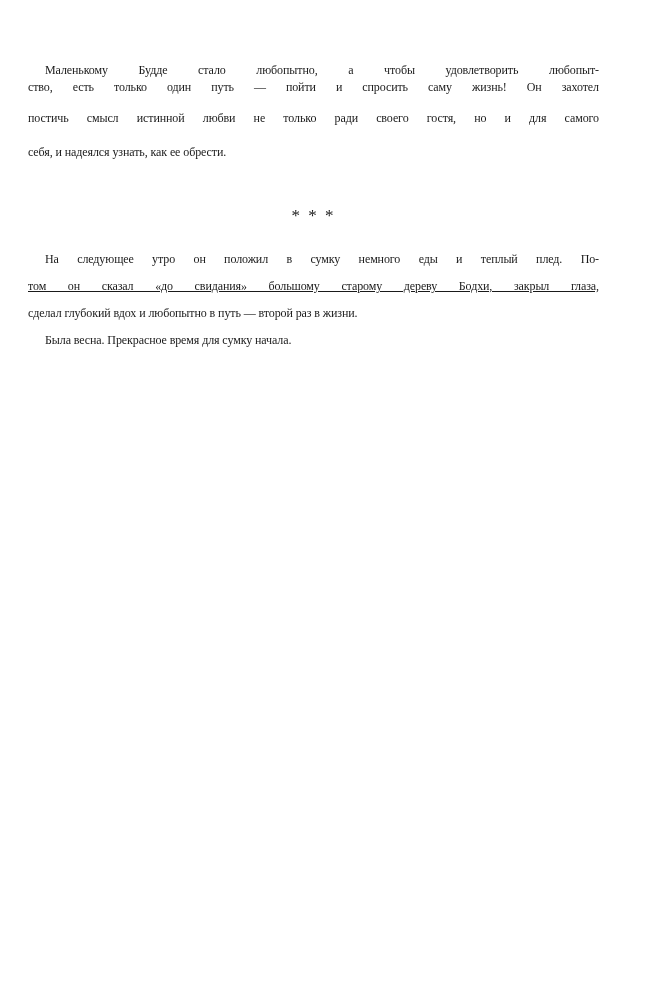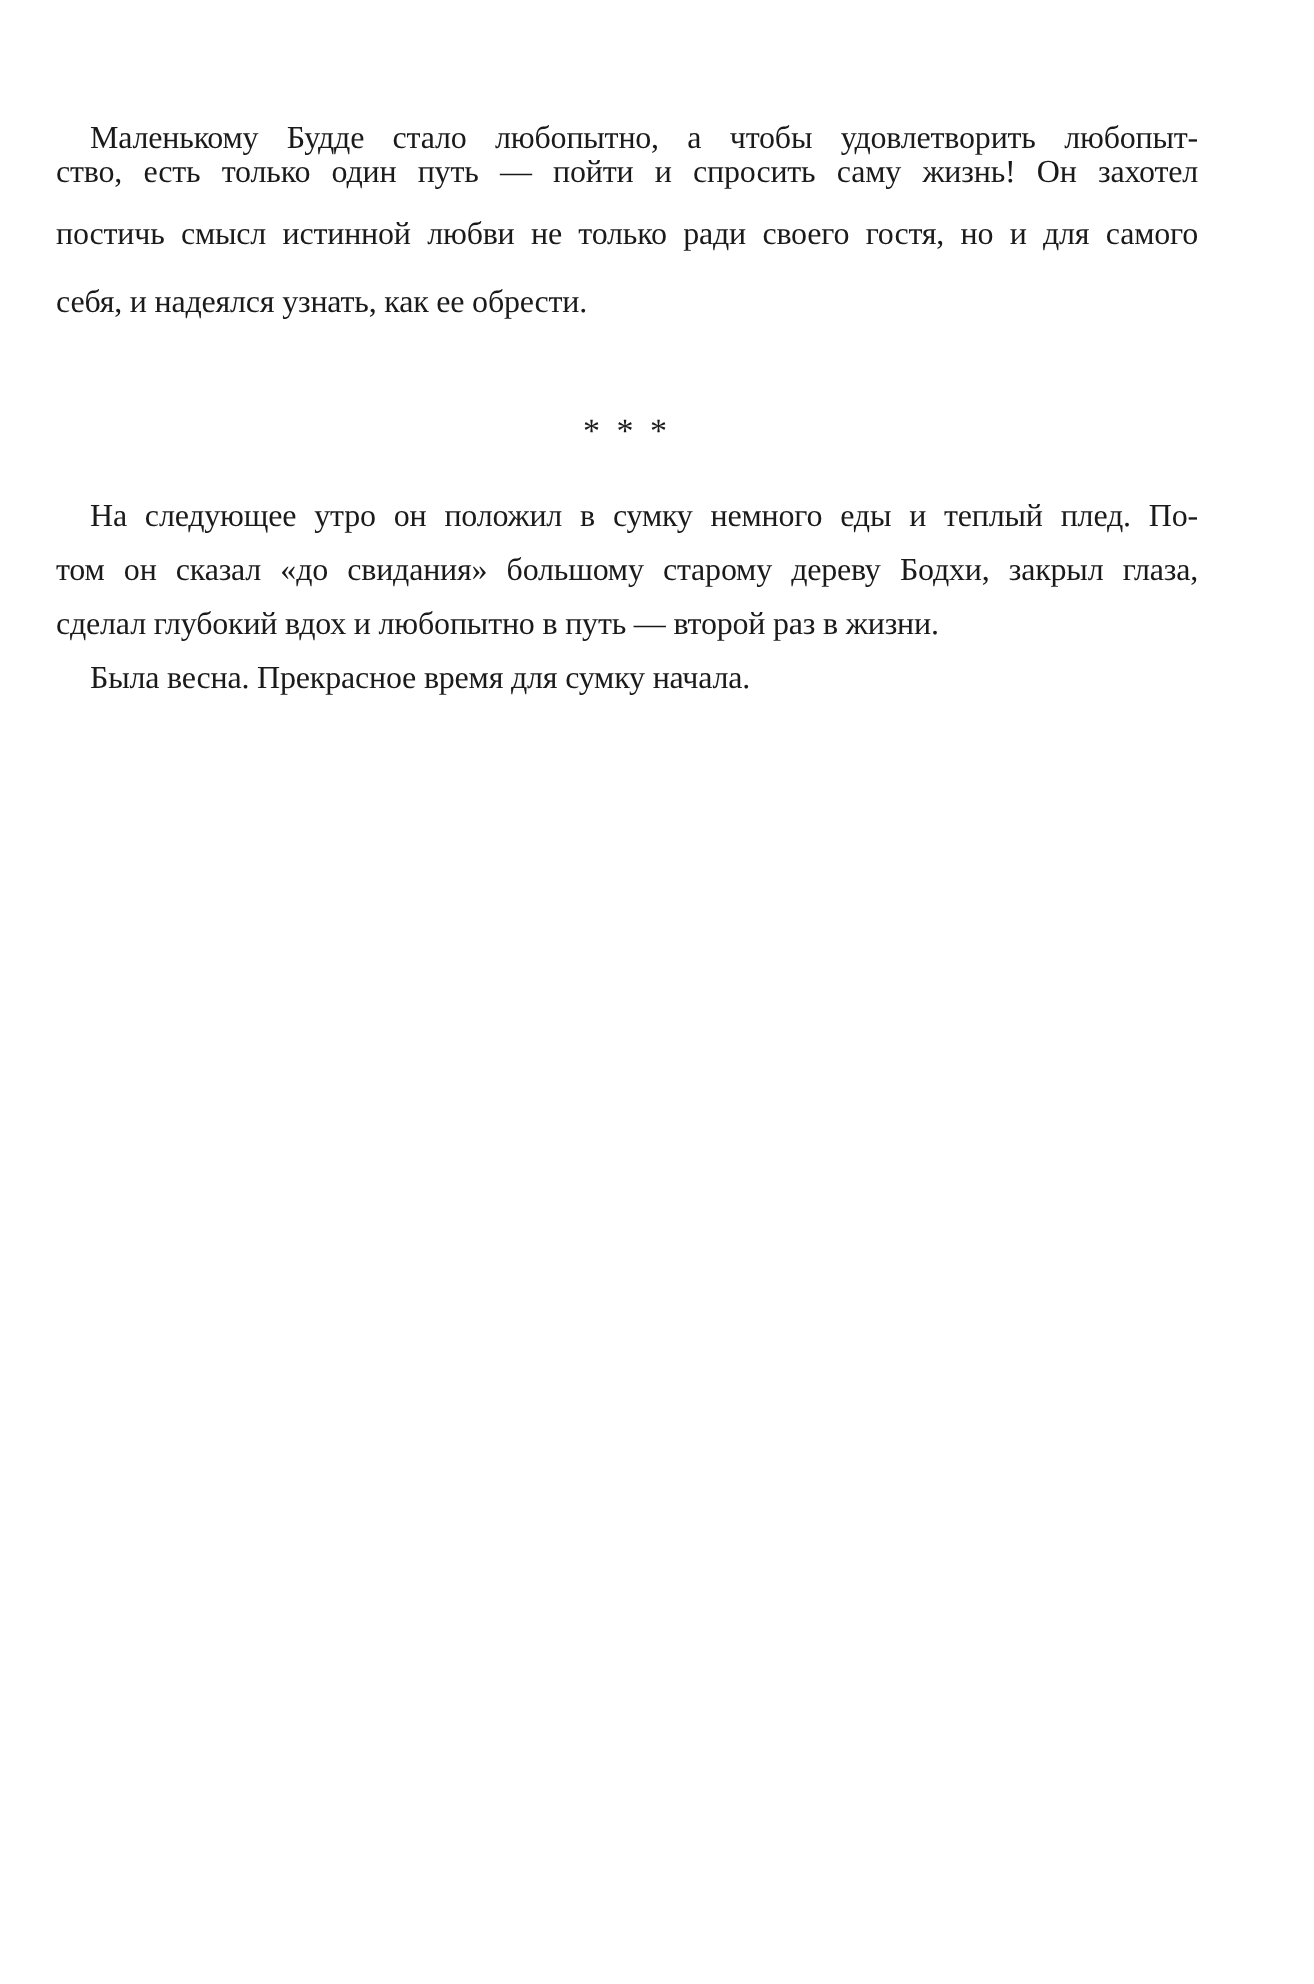--- a/index.html
+++ b/index.html
@@ -18,21 +18,21 @@
     .page {
       position: absolute;
       left: 28px;
       top: 0;
       width: 571px;
     }
     .line {
       position: absolute;
       left: 0;
       width: 571px;
-      font-size: 16px;
+      font-size: 12px;
       line-height: 22px;
       white-space: nowrap;
       text-align: justify;
       text-align-last: justify;
       letter-spacing: -0.1px;
     }
     .line.last {
       text-align-last: left;
     }
     .line.indent {
@@ -58,21 +58,21 @@
     <div class="line indent" style="top:59px;">Маленькому Будде стало любопытно, а чтобы удовлетворить любопыт-</div>
     <div class="line" style="top:76px;">ство, есть только один путь — пойти и спросить саму жизнь! Он захотел</div>
     <div class="line" style="top:107px;">постичь смысл истинной любви не только ради своего гостя, но и для самого</div>
     <div class="line last" style="top:141px;">себя, и надеялся узнать, как ее обрести.</div>
   </div>
 
   <div class="separator" style="top:206px;">* * *</div>
 
   <div>
     <div class="line indent" style="top:248px;font-family:Liberation Serif, serif;">На следующее утро он положил в сумку немного еды и теплый плед. По-</div>
-    <div class="line" style="top:275px;">том он сказал «до свидания» большому старому дереву Бодхи, закрыл глаза,</div>
+    <div class="line" style="top:275px;text-decoration:underline;">том он сказал «до свидания» большому старому дереву Бодхи, закрыл глаза,</div>
     <div class="line last" style="top:302px;">сделал глубокий вдох и любопытно в путь — второй раз в жизни.</div>
   </div>
 
   <div>
     <div class="line indent last" style="top:329px;">Была весна. Прекрасное время для сумку начала.</div>
   </div>
 
 </div>
 
 </body></html>

